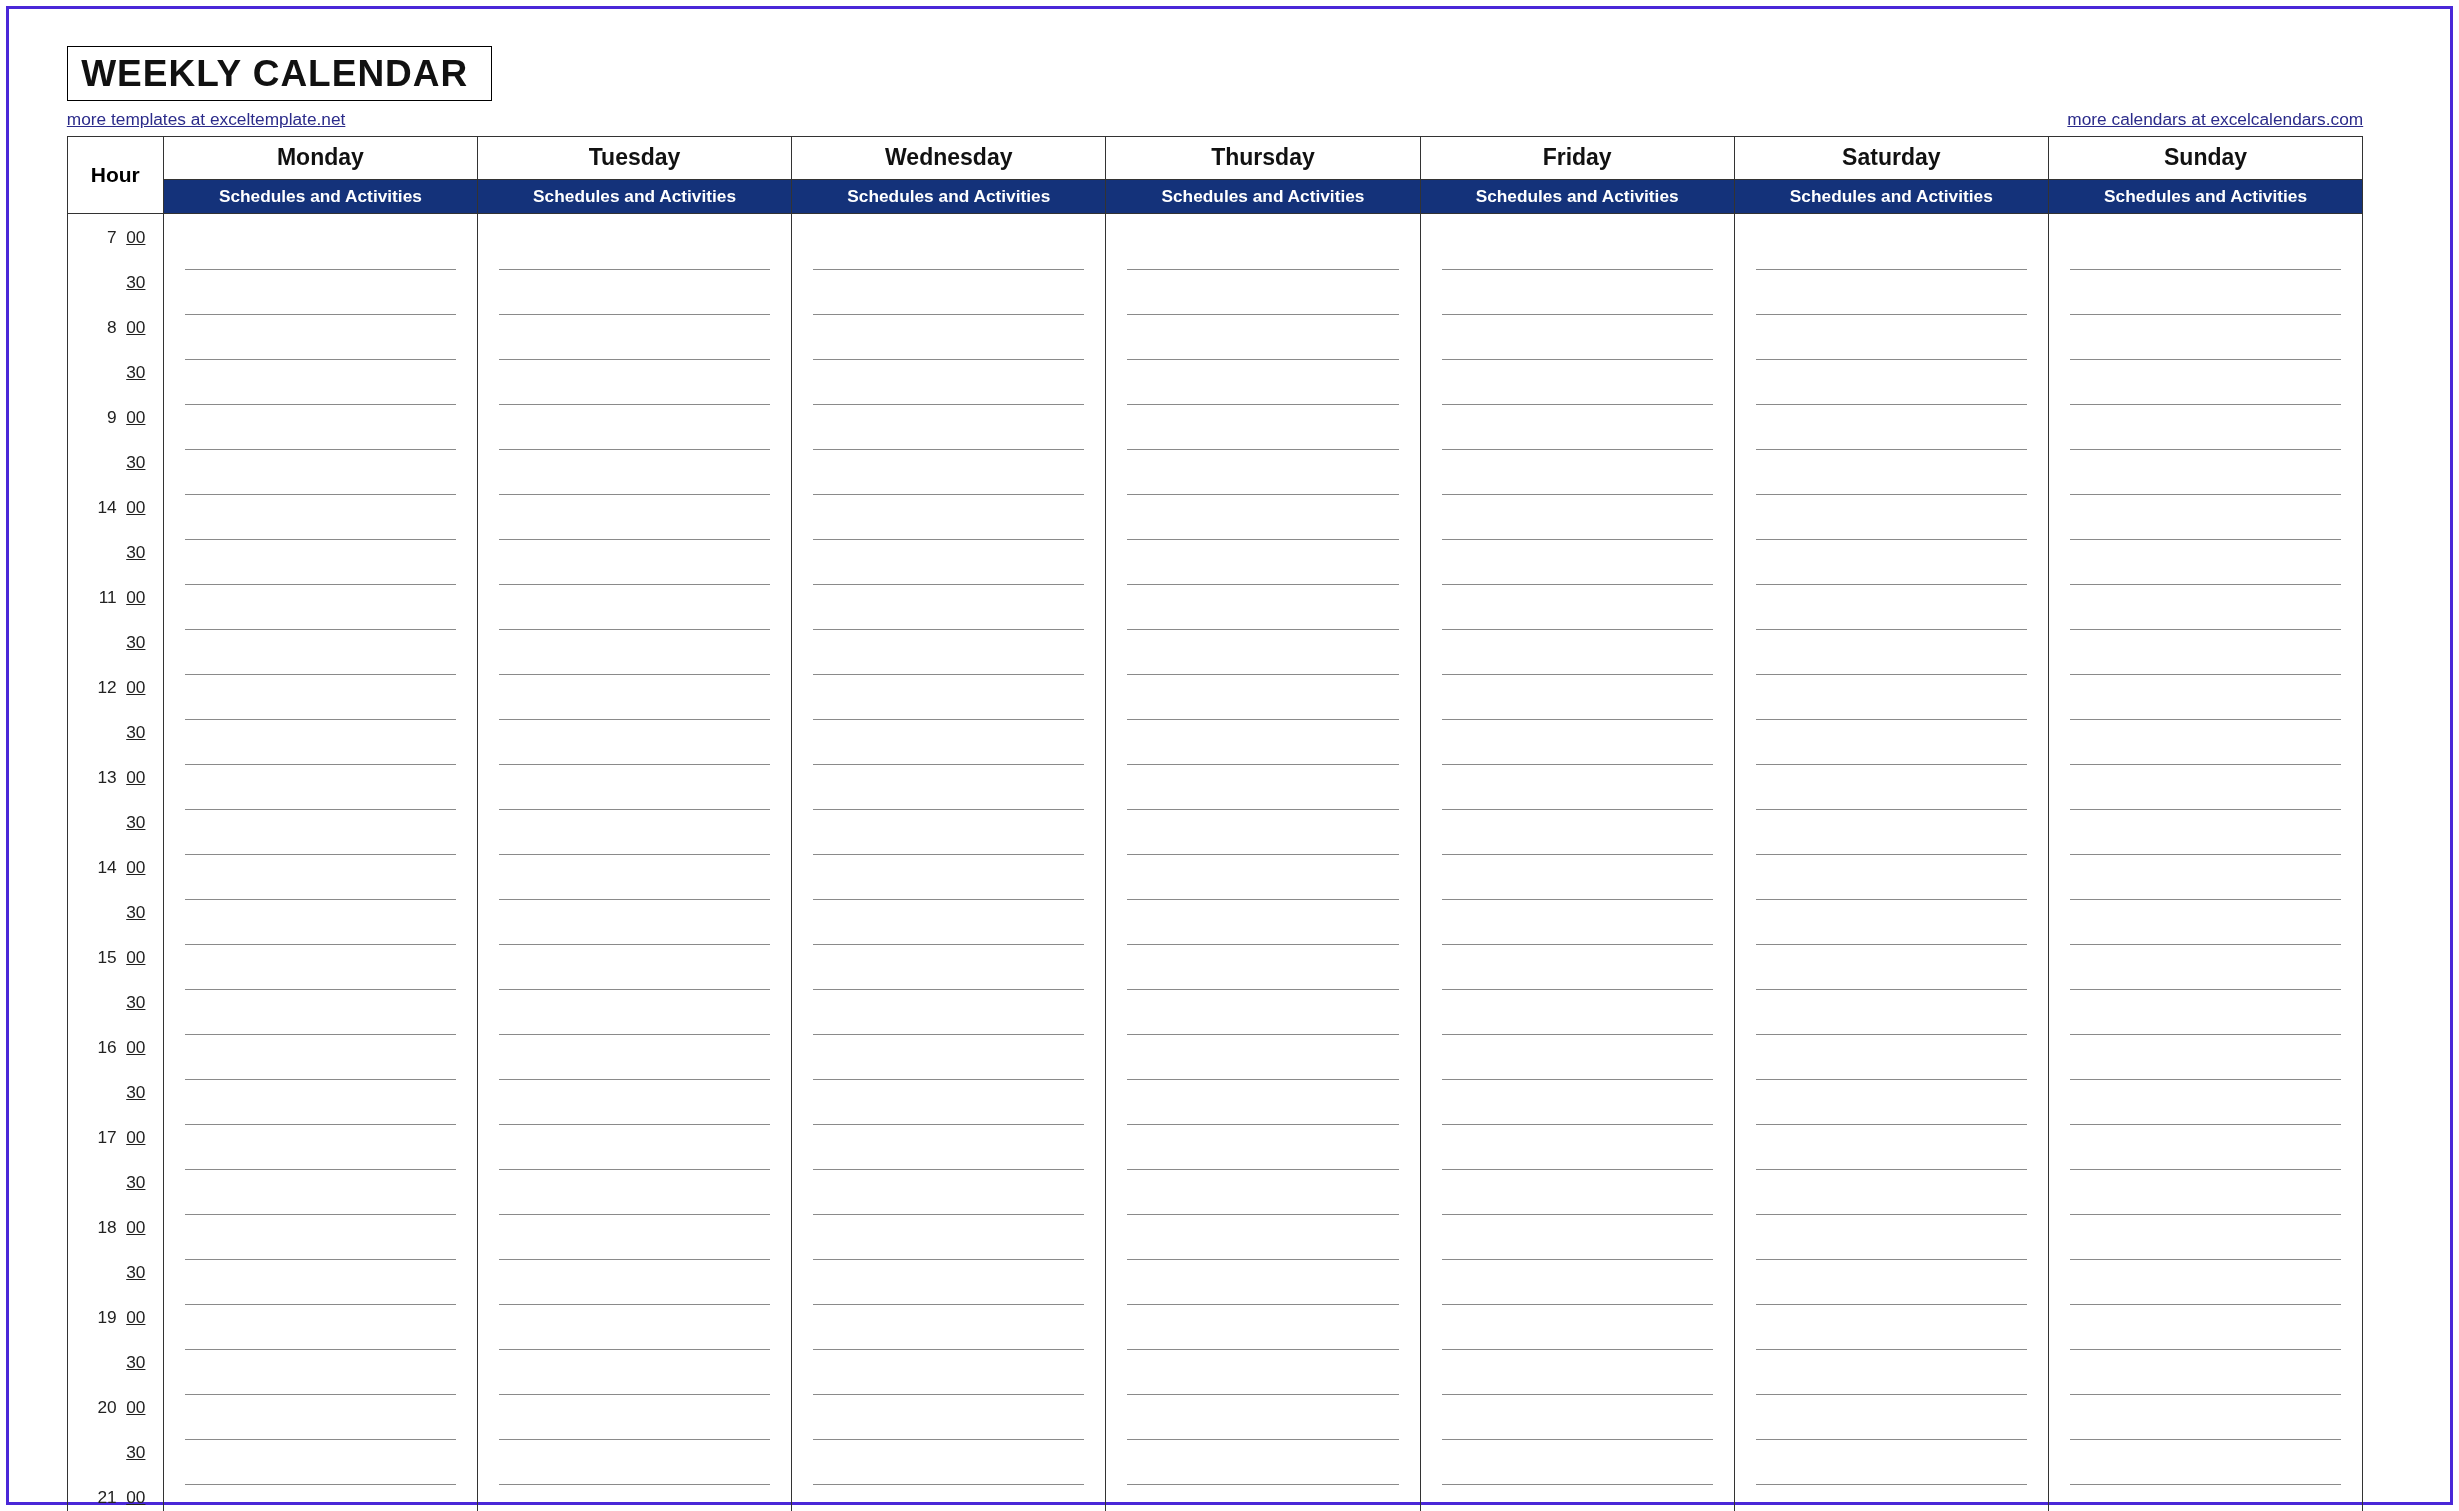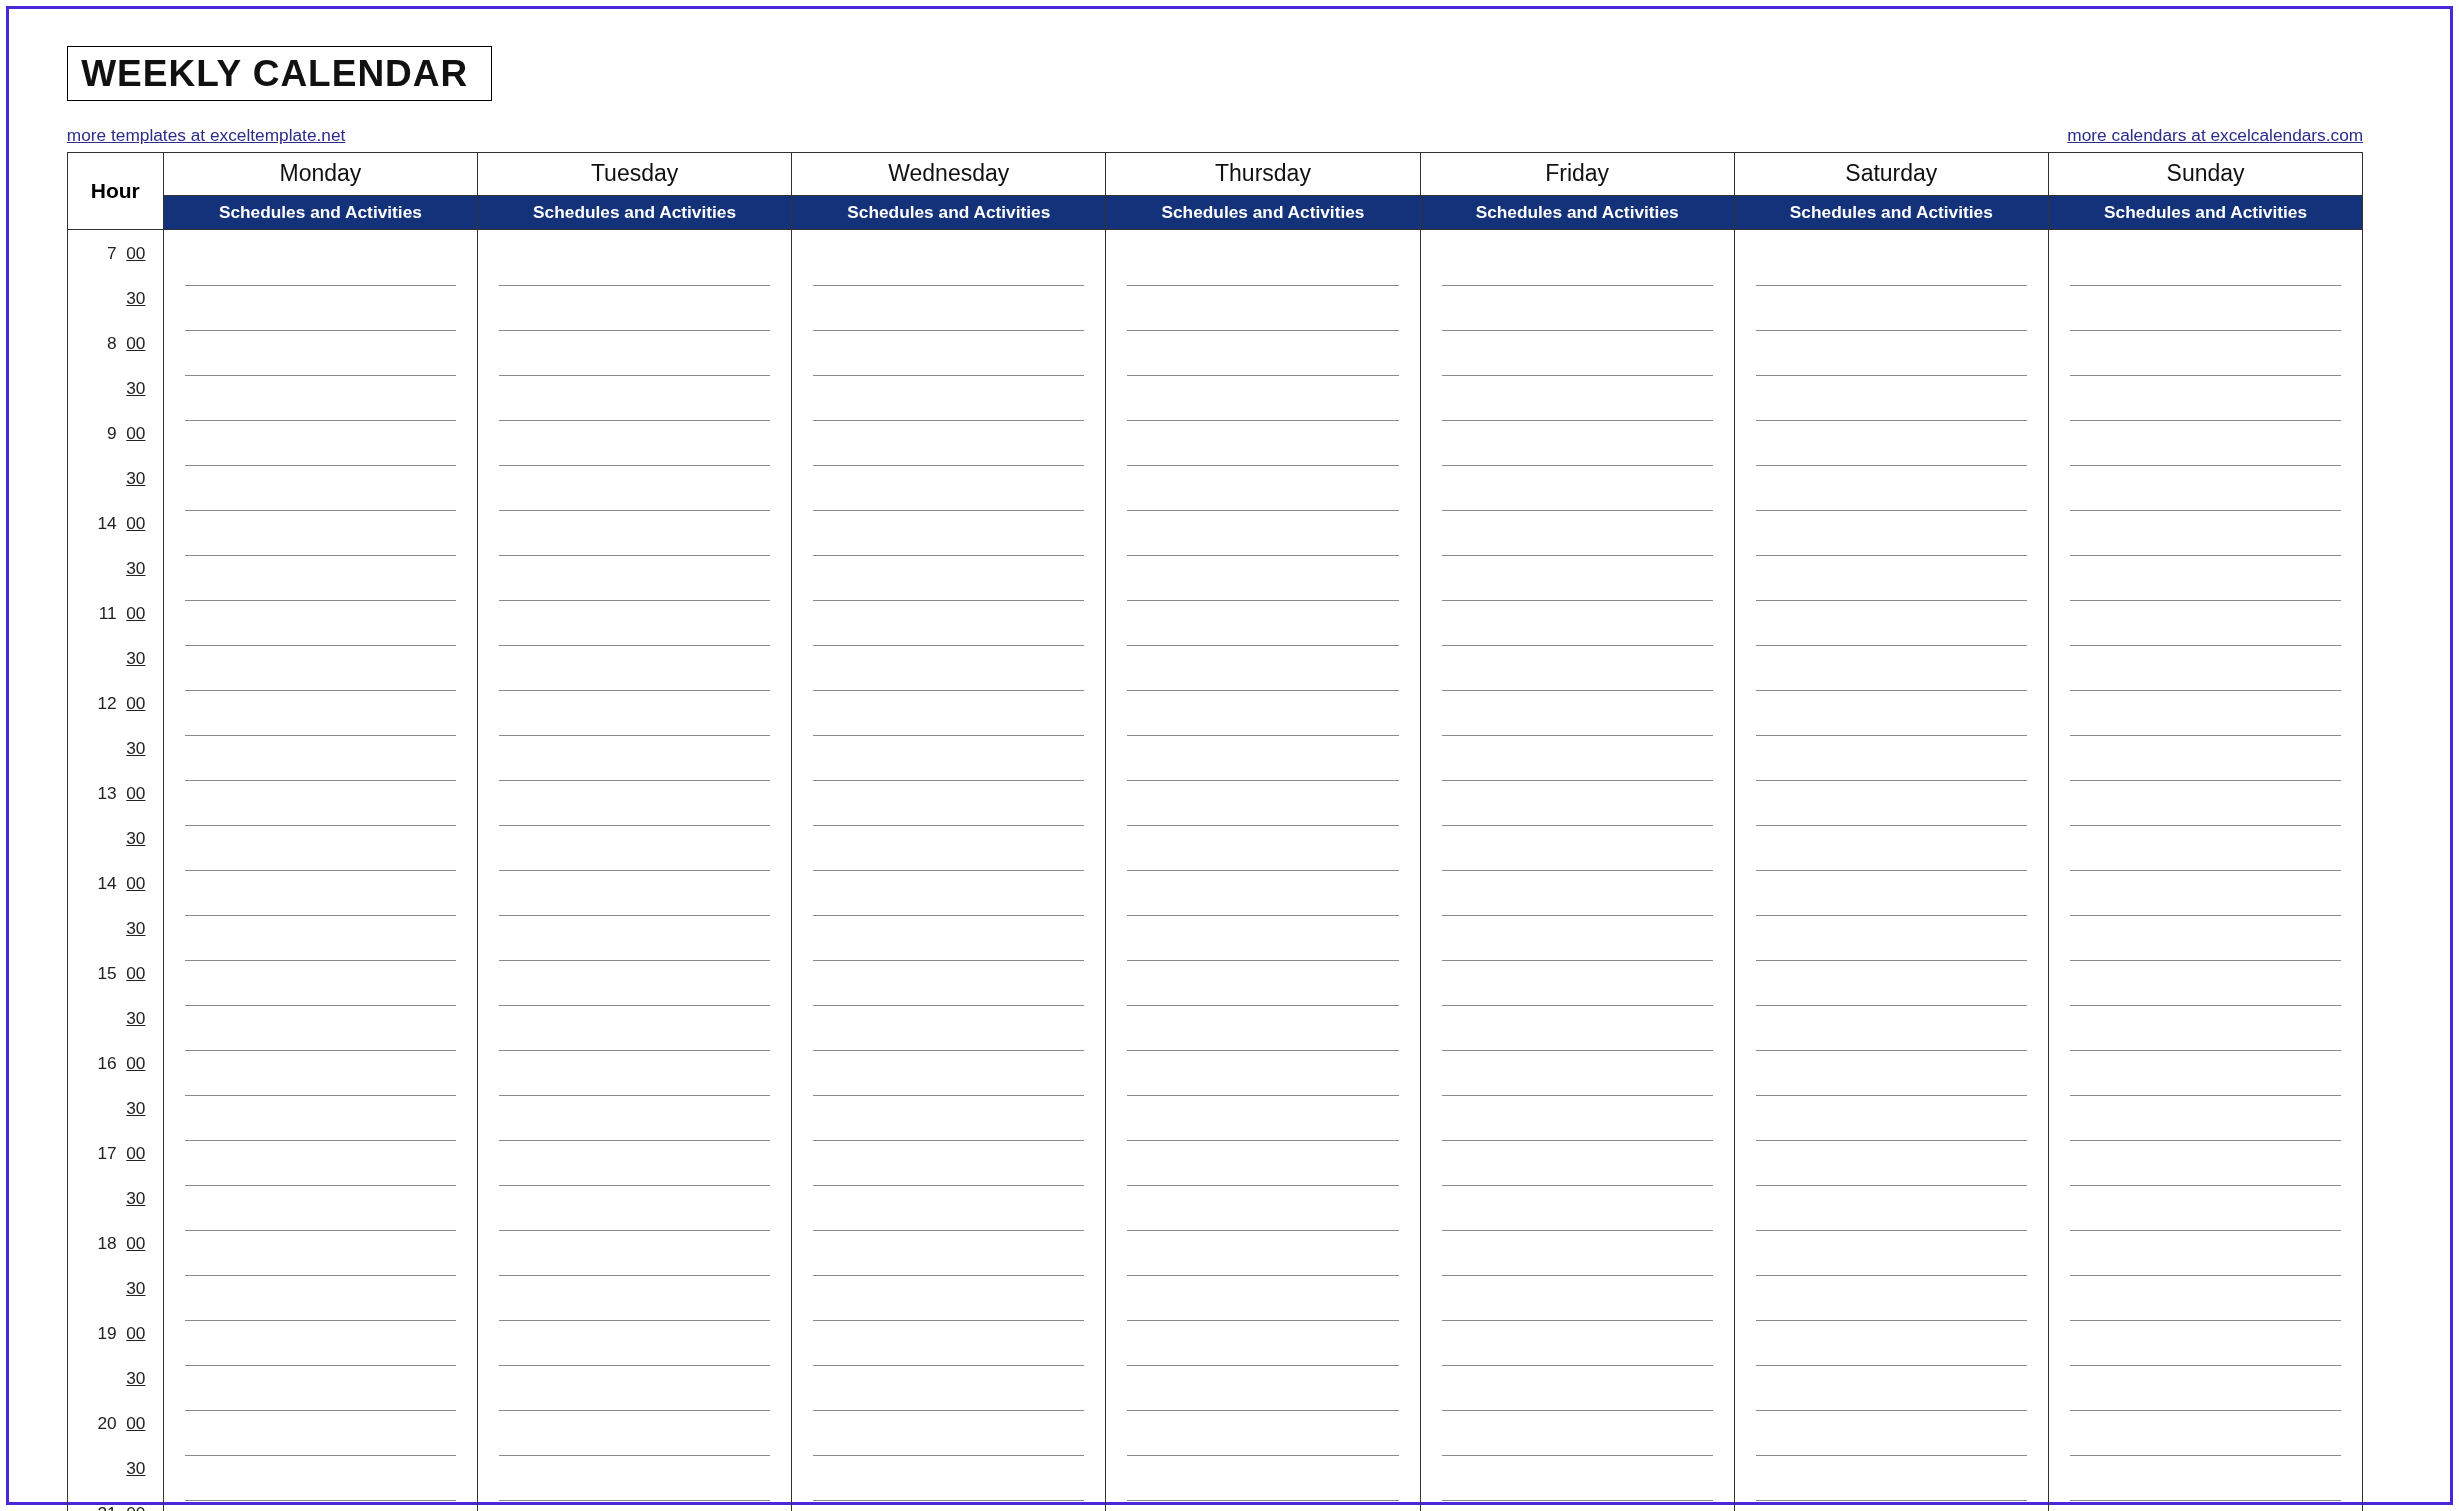--- a/index.html
+++ b/index.html
@@ -26,40 +26,40 @@
     margin-bottom: 3.8px;
   }
   .link-row {
     display: flex;
     justify-content: space-between;
     font-size: 17.3px;
     color: #2b2b8a;
     text-decoration: underline;
     margin: 3.8px 0 5.8px 0;
   }
-  .link-row span { cursor: pointer; margin-top: 16px; }
+  .link-row span { cursor: pointer; }
 
   table.cal {
     width: 100%;
     border-collapse: collapse;
     table-layout: fixed;
   }
   table.cal th, table.cal td {
     border: 1px solid #333;
   }
   .hour-col { width: 96px; }
   th.hour-head {
     font-size: 21px;
     font-weight: 700;
     height: 63px;
     vertical-align: middle;
   }
   th.day-head {
     font-size: 23px;
-    font-weight: 400;
+    font-weight: 700;
     padding: 7.7px 0;
     color: #111;
   }
   th.sub-head {
     background: #14327a;
     color: #fff;
     font-size: 17.3px;
     font-weight: 700;
     padding: 5.8px 0;
     border-top: 1px solid #333;

